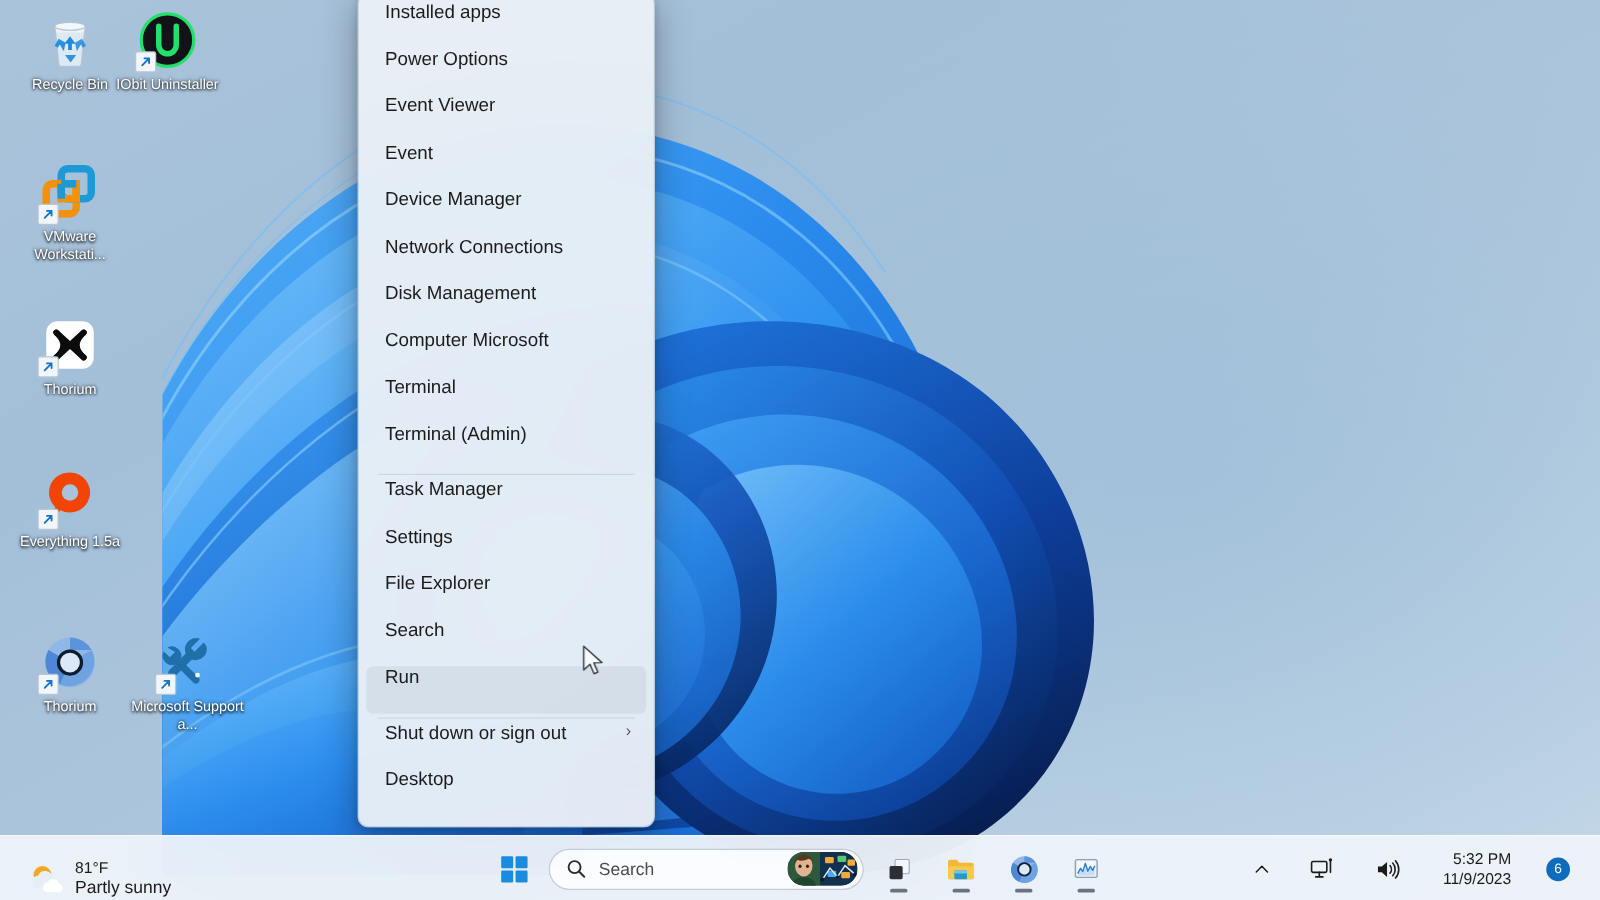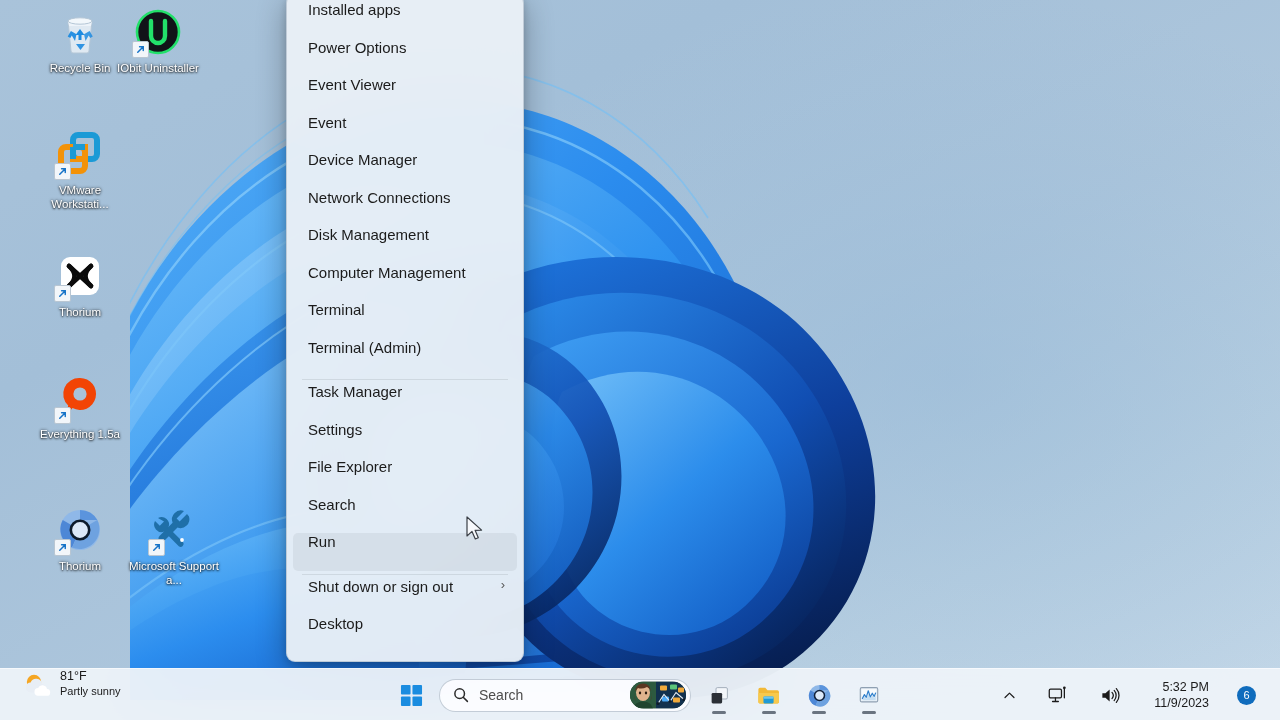--- a/index.html
+++ b/index.html
@@ -20,21 +20,21 @@
   #bloom {
     position:absolute;
     left:130px; top:-40px;
     width:840px; height:740px;
   }
   #bloom svg { width:100%; height:100%; display:block; }
 
   
   #desktop-icons {
     position:absolute; left:0; top:0;
-    width:200px; height:660px;margin-left:24px;
+    width:200px; height:660px;
   }
   .dicon {
     position:absolute;
     width:92px;
     text-align:center;
     cursor:default;
   }
   .dicon .glyph {
     width:48px; height:48px;
     margin:0 auto 5px;
@@ -114,29 +114,29 @@
     background:rgba(238,243,249,0.94);
     border-top:1px solid rgba(255,255,255,0.55);
     backdrop-filter:blur(30px);
     display:flex; align-items:center;
   }
 
   
   #weather {
     position:absolute; left:12px; top:0;
     height:48px;
-    display:flex; align-items:flex-start; gap:9px;
+    display:flex; align-items:flex-end; gap:9px;
     padding:0 9px;
     border-radius:6px;
     cursor:default;
   }
   #weather .wicon { width:30px; height:30px; position:relative; }
   #weather .wtext { line-height:15px; }
   #weather .temp { font-size:12.5px; color:#1b1b1b; }
-  #weather .cond { font-size:11px; color:#1b1b1b; }
+  #weather .cond { font-size:14px; color:#1b1b1b; }
 
   
   #tb-center {
     position:absolute;
     left:50%; top:0;
     transform:translateX(-50%);
     height:52px;
     display:flex; align-items:center; gap:6px;
   }
   .tb-btn {
@@ -422,21 +422,21 @@
     <div class="menu-item">
       <span>Device Manager</span>
     </div>
     <div class="menu-item">
       <span>Network Connections</span>
     </div>
     <div class="menu-item">
       <span>Disk Management</span>
     </div>
     <div class="menu-item">
-      <span>Computer Management</span>
+      <span>Computer Microsoft</span>
     </div>
     <div class="menu-item">
       <span>Terminal</span>
     </div>
     <div class="menu-item">
       <span>Terminal (Admin)</span>
     </div>
     <div class="menu-sep"></div>
     <div class="menu-item">
       <span>Task Manager</span>

